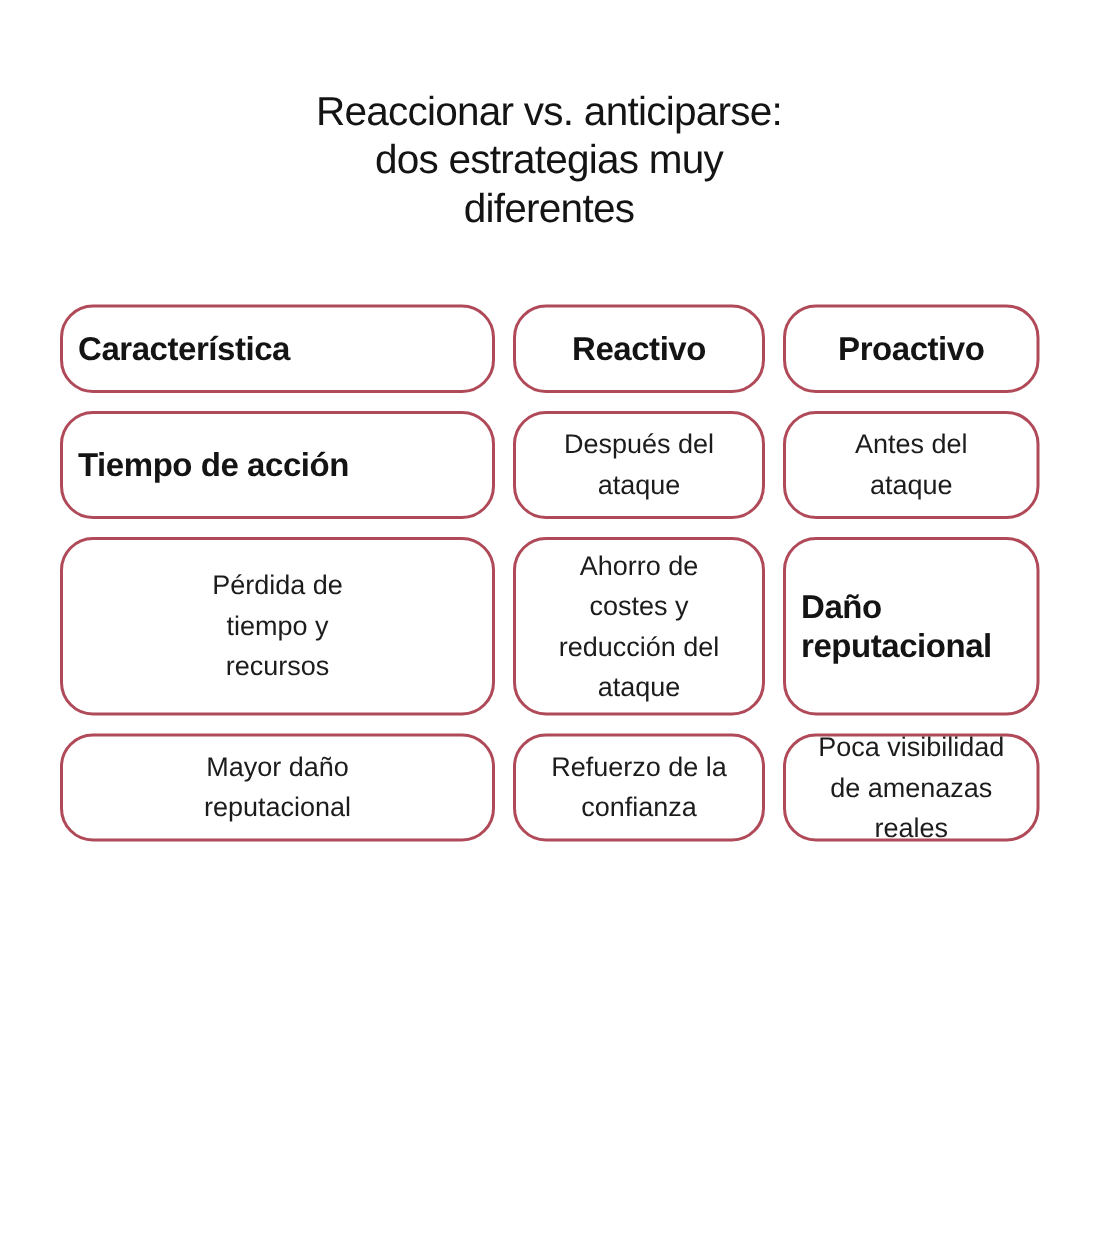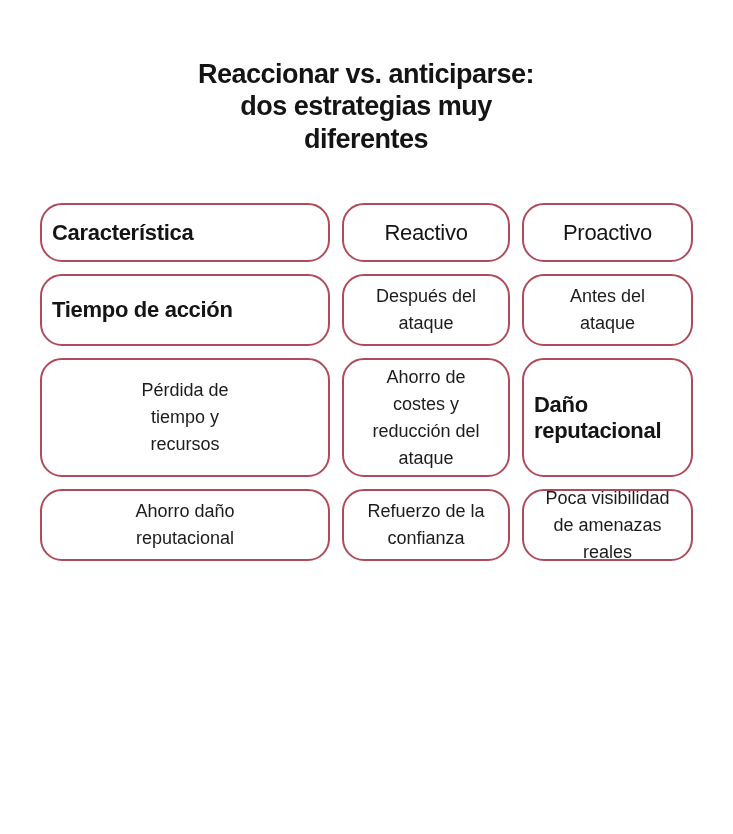--- a/index.html
+++ b/index.html
@@ -16,21 +16,21 @@
     overflow: hidden;
   }
   .title {
     position: absolute;
     top: 58px;
     left: 40px;
     width: 652px;
     margin: 0;
     text-align: center;
     font-size: 27px;
-    font-weight: 700;
+    font-weight: 400;
     letter-spacing: -0.5px;
     line-height: 1.2;
     color: #141414;
     white-space: pre-line;
   }
   .table {
     position: absolute;
     top: 203px;
     left: 40px;
     display: grid;
@@ -52,21 +52,21 @@
     justify-content: flex-start;
     padding-left: 10px;
     padding-right: 6px;
     font-weight: 700;
     font-size: 22px;
     letter-spacing: -0.3px;
   }
   .cell.head {
     justify-content: center;
     text-align: center;
-    font-weight: 400;
+    font-weight: 700;
     font-size: 22px;
     letter-spacing: -0.3px;
   }
   .cell.value {
     justify-content: center;
     text-align: center;
     font-weight: 400;
     font-size: 18px;
     line-height: 1.5;
     padding: 14px 4px;
@@ -97,21 +97,21 @@
 
     <div class="cell value">Pérdida de
 tiempo y
 recursos</div>
     <div class="cell value">Ahorro de
 costes y
 reducción del
 ataque</div>
 
     <div class="cell feature">Daño reputacional</div>
-    <div class="cell value">Ahorro daño
+    <div class="cell value">Mayor daño
 reputacional</div>
     <div class="cell value">Refuerzo de la
 confianza</div>
 
     <div class="cell value">Poca visibilidad
 de amenazas
 reales</div>
 
   </div>
 </div>

